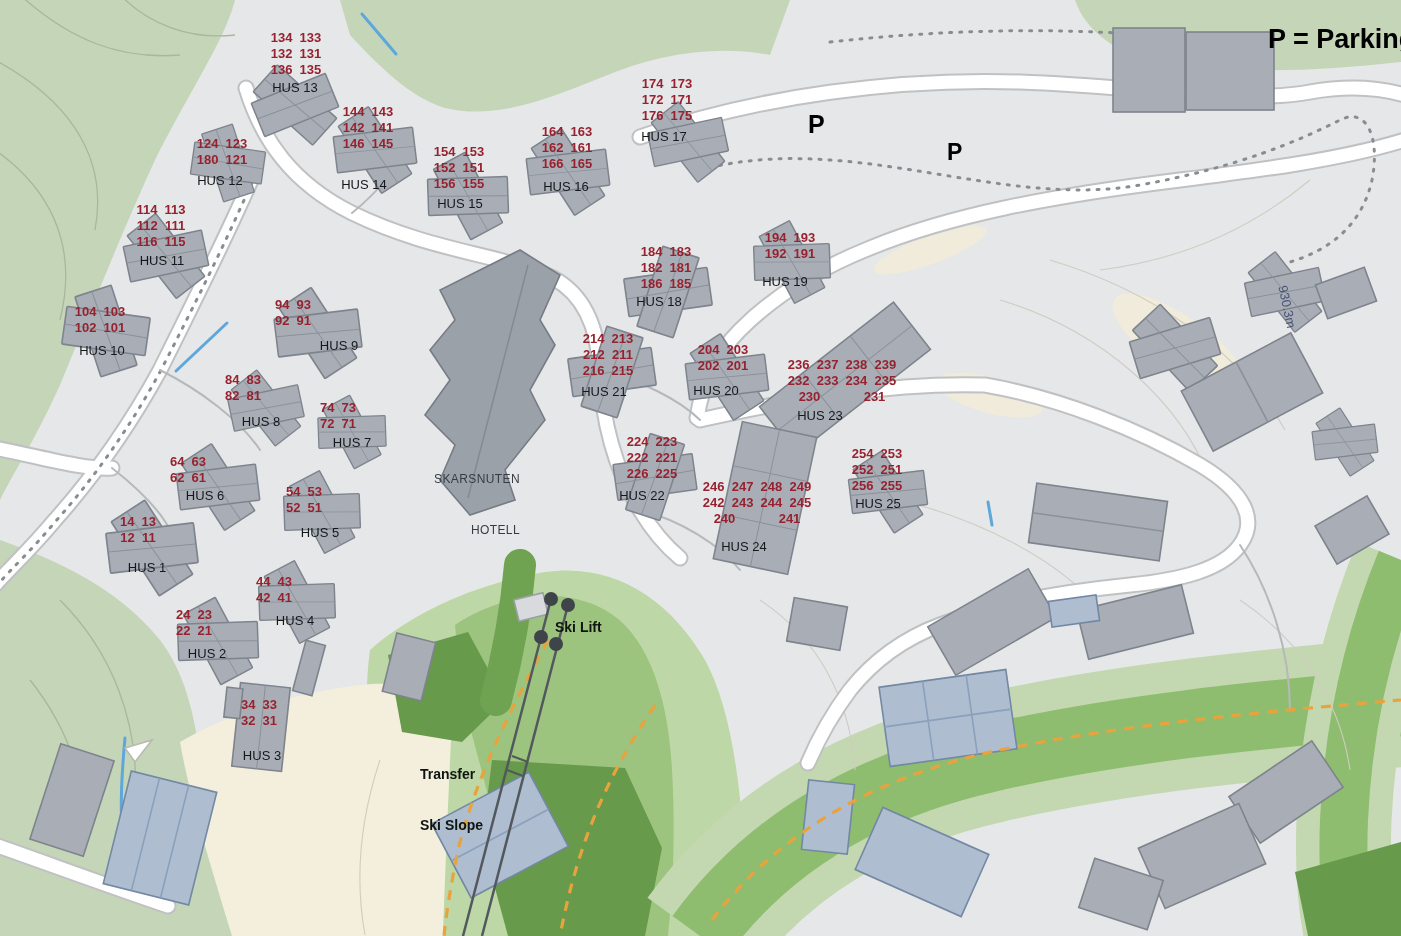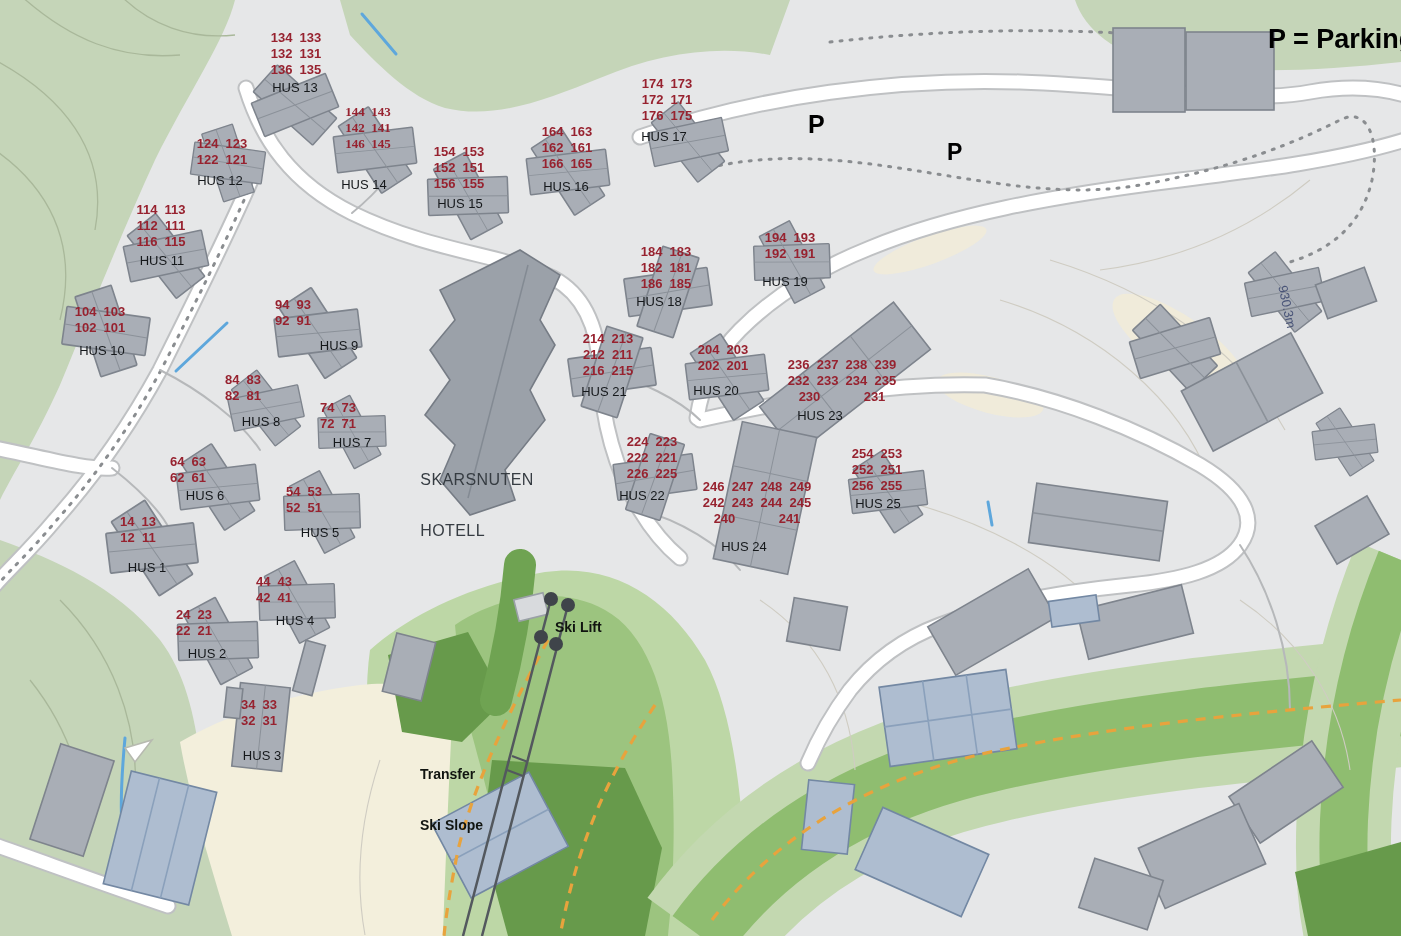--- a/index.html
+++ b/index.html
@@ -4,22 +4,22 @@
 <style>
   html,body{margin:0;padding:0;background:#888;}
   #map{position:relative;width:1401px;height:936px;overflow:hidden;
        font-family:"Liberation Sans",sans-serif;background:#e6e7e8;}
   #art{position:absolute;left:0;top:0;}
   .lbl{position:absolute;white-space:pre;}
   .house{position:absolute;transform:translateX(-50%);text-align:center;}
   .units{font-size:13px;font-weight:bold;color:#97222f;line-height:16px;white-space:pre;}
   .husname{position:absolute;transform:translateX(-50%);font-size:13px;color:#15181b;
            line-height:14px;white-space:pre;}
-  .hotelname{font-size:16px;color:#363c42;letter-spacing:.4px;line-height:17px;
-             text-align:left;transform:translateX(-50%);}
+  .hotelname{font-size:12px;color:#363c42;letter-spacing:.4px;line-height:17px;
+             text-align:right;transform:translateX(-50%);}
   .pletter{font-size:25px;font-weight:bold;color:#000;}
   .parknote{font-size:27px;font-weight:bold;color:#000;}
   .skilabel{font-size:14px;font-weight:bold;color:#101410;line-height:17px;}
   .elev{font-size:13px;color:#4a5578;transform:rotate(78deg);transform-origin:left top;}
 </style>
 </head>
 <body>
 
 <div id="map">
 
@@ -326,30 +326,30 @@
       </div>
       <div class="husname" style="left: 102px; top: 344px;">HUS 10</div>
       <div class="house" style="left: 161px; top: 202px;">
         <div class="units">114  113</div>
         <div class="units">112  111</div>
         <div class="units">116  115</div>
       </div>
       <div class="husname" style="left: 162px; top: 254px;">HUS 11</div>
       <div class="house" style="left: 222px; top: 136px;">
         <div class="units">124  123</div>
-        <div class="units">122  121</div>
+        <div class="units">180  121</div>
       </div>
       <div class="husname" style="left: 220px; top: 174px;">HUS 12</div>
       <div class="house" style="left: 296px; top: 30px;">
         <div class="units">134  133</div>
         <div class="units">132  131</div>
         <div class="units">136  135</div>
       </div>
       <div class="husname" style="left: 295px; top: 81px;">HUS 13</div>
-      <div class="house" style="left: 368px; top: 104px; font-family: Liberation Serif, serif;">
+      <div class="house" style="left: 368px; top: 104px;">
         <div class="units">144  143</div>
         <div class="units">142  141</div>
         <div class="units">146  145</div>
       </div>
       <div class="husname" style="left: 364px; top: 158px; margin-top: 20px;">HUS 14</div>
       <div class="house" style="left: 459px; top: 144px;">
         <div class="units">154  153</div>
         <div class="units">152  151</div>
         <div class="units">156  155</div>
       </div>

